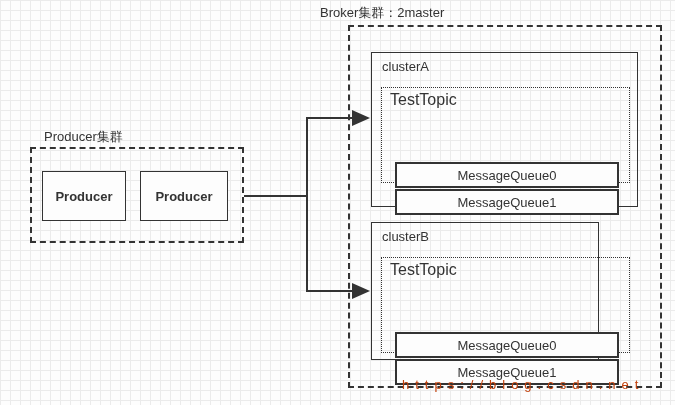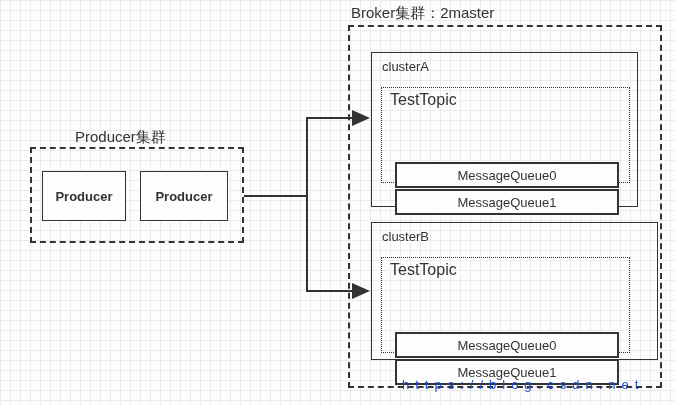--- a/index.html
+++ b/index.html
@@ -14,23 +14,22 @@
     font-family: "Liberation Sans", "DejaVu Sans", sans-serif;
     color: #333;
     background-color: #fdfdfd;
     background-image:
       linear-gradient(#ebebeb 1px, transparent 1px),
       linear-gradient(90deg, #ebebeb 1px, transparent 1px);
     background-size: 10px 10px;
   }
   .abs { position: absolute; box-sizing: border-box; }
   .label {
-    font-size: 15px;
+    font-size: 13px;
     white-space: nowrap;
-    padding-left: 31px;
   }
   .dashed-group {
     border: 2px dashed #333;
     background: transparent;
   }
   .node-box {
     border: 1px solid #333;
     background: #fdfdfd;
     display: flex;
     align-items: center;
@@ -62,21 +61,21 @@
     border: 2px solid #333;
     background: #fdfdfd;
     display: flex;
     align-items: center;
     justify-content: center;
     font-size: 13px;
     margin-top: 44px;
   }
   .watermark {
     font-size: 13px;
-    color: #1d4ed8;
+    color: #c2410c;
     letter-spacing: 6px;
     white-space: nowrap;
   }
   svg.connectors {
     position: absolute;
     left: 0;
     top: 0;
     pointer-events: none;
   }
 </style>
@@ -97,21 +96,21 @@
 
 <div class="abs cluster-box" style="left:371px; top:52px; width:267px; height:155px;">
   <span class="cluster-title">clusterA</span>
   <div class="abs topic-box" style="left:9px; top:34px; width:249px; height:96px;">
     <span class="topic-title">TestTopic</span>
     <div class="abs queue-box" style="left:13px; top:30px; width:224px; height:26px;">MessageQueue0</div>
     <div class="abs queue-box" style="left:13px; top:57px; width:224px; height:26px;">MessageQueue1</div>
   </div>
 </div>
 
-<div class="abs cluster-box" style="left:371px; top:222px; width:287px; height:138px;">
+<div class="abs cluster-box" style="left:371px; top:222px; width:228px; height:138px;">
   <span class="cluster-title">clusterB</span>
   <div class="abs topic-box" style="left:9px; top:34px; width:249px; height:96px;">
     <span class="topic-title">TestTopic</span>
     <div class="abs queue-box" style="left:13px; top:30px; width:224px; height:26px;">MessageQueue0</div>
     <div class="abs queue-box" style="left:13px; top:57px; width:224px; height:26px;">MessageQueue1</div>
   </div>
 </div>
 
 <svg class="connectors" width="675" height="405" viewBox="0 0 675 405">
   <defs>

